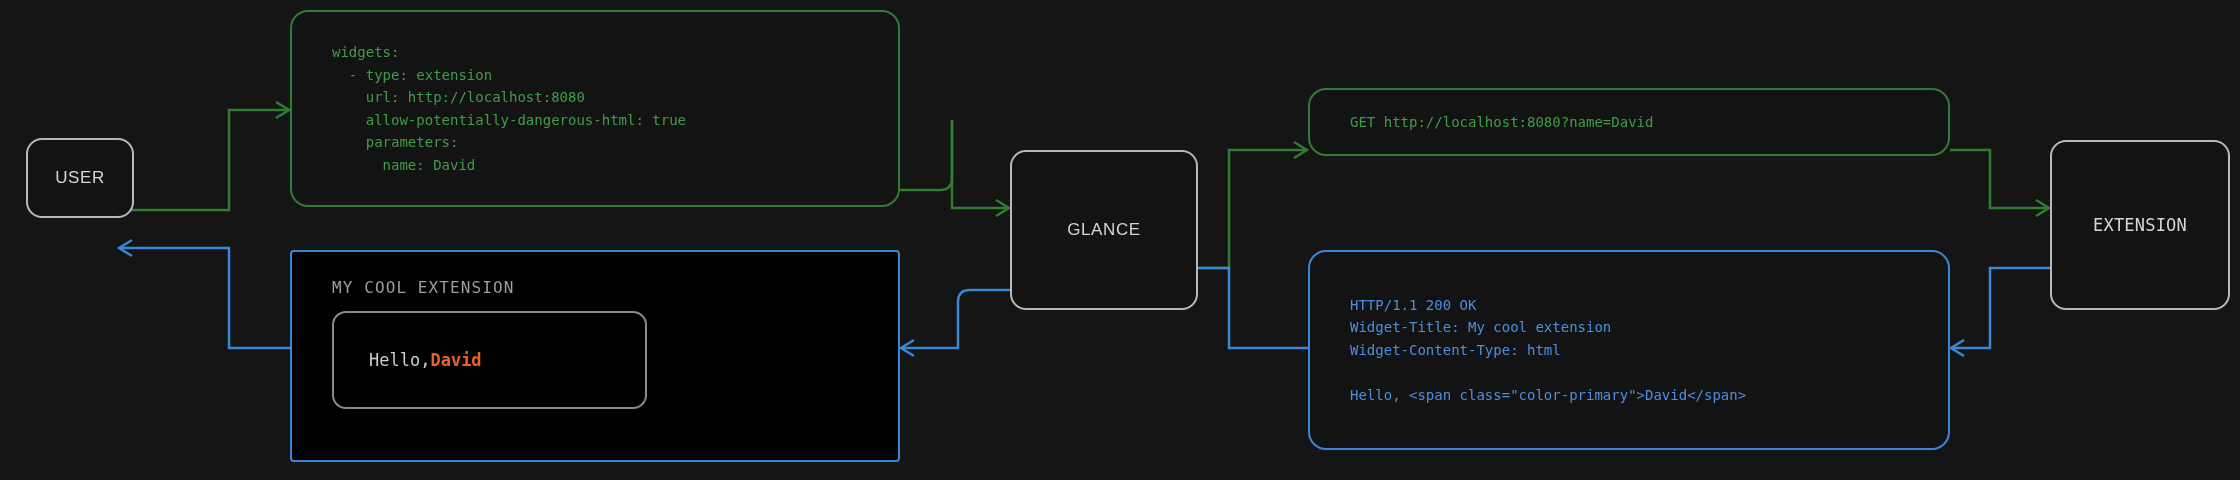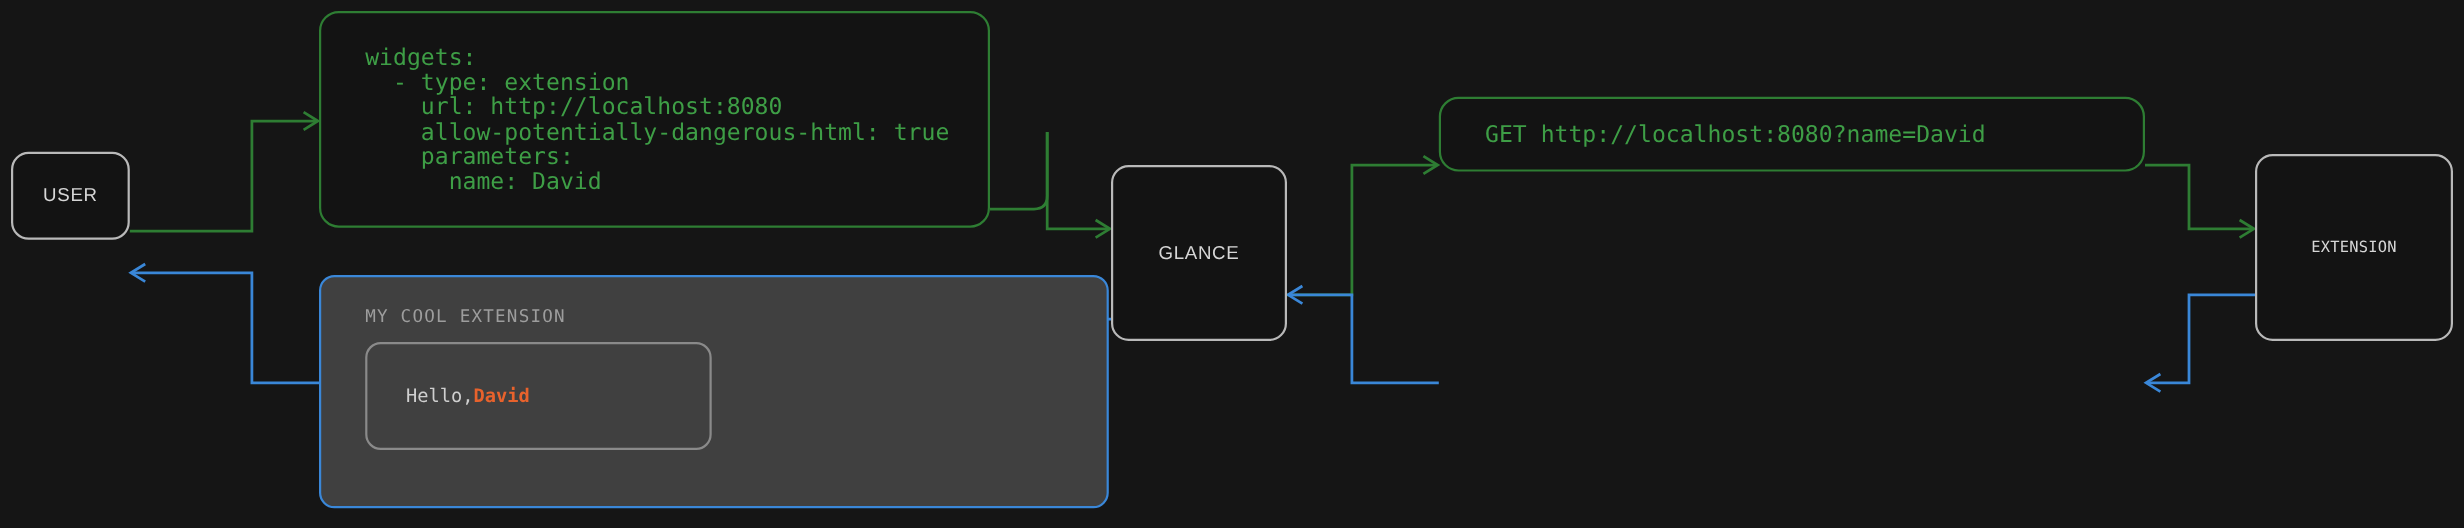--- a/index.html
+++ b/index.html
@@ -14,54 +14,54 @@
   .node{
     position:absolute;
     border:2px solid #b9b9b9;
     border-radius:16px;
     display:flex;align-items:center;justify-content:center;
     color:#d6d6d6;
     background:#131313;
     box-sizing:border-box;
   }
   .node-label-sans{font-family:"Liberation Sans", sans-serif;font-size:17px;letter-spacing:.6px;}
-  .node-label-mono{font-family:"DejaVu Sans Mono", monospace;font-size:14px;letter-spacing:.2px;}
+  .node-label-mono{font-family:"DejaVu Sans Mono", monospace;font-size:17px;letter-spacing:.2px;}
 
-  #user-node{left:10px;top:138px;width:108px;height:80px;}
-  #glance-node{left:1010px;top:150px;width:160px;height:160px;}
+  #user-node{left:26px;top:138px;width:108px;height:80px;}
+  #glance-node{left:1010px;top:150px;width:188px;height:160px;}
   #extension-node{left:2050px;top:140px;width:180px;height:170px;}
 
   .code-card{
     position:absolute;
     border:2px solid;
     border-radius:18px;
     box-sizing:border-box;
     background:#131313;
     display:flex;align-items:center;
   }
   .code-card pre{
     margin:0;
     font-family:"DejaVu Sans Mono", monospace;
-    font-size:21px;
+    font-size:14px;
     line-height:22.5px;
     white-space:pre;
   }
   .green-card{border-color:#2e7d33;}
   .green-card pre{color:#3e9e46;}
   .blue-card{border-color:#3a87d8;}
   .blue-card pre{color:#4a90e0;}
 
   #yaml-card{left:290px;top:10px;width:610px;height:197px;padding-left:40px;}
   #get-card{left:1308px;top:88px;width:642px;height:68px;padding-left:40px;}
   #response-card{left:1308px;top:250px;width:642px;height:200px;padding-left:40px;}
 
   #widget-card{
-    position:absolute;left:290px;top:250px;width:718px;height:212px;
-    border:2px solid #3a87d8;border-radius:14px;box-sizing:border-box;
-    background:#404040;padding:26px 40px 0 40px;
+    position:absolute;left:290px;top:250px;width:610px;height:212px;
+    border:2px solid #3a87d8;border-radius:4px;box-sizing:border-box;
+    background:#000000;padding:26px 40px 0 40px;
   }
   #widget-title{
     font-family:"DejaVu Sans Mono", monospace;
     font-size:16px;color:#9d9d9d;letter-spacing:1.1px;
     margin-bottom:14px;
   }
   #widget-inner{
     border:2px solid #8a8a8a;border-radius:14px;
     height:98px;box-sizing:border-box;
     display:flex;align-items:center;padding-left:35px;
@@ -127,20 +127,27 @@
     url: http://localhost:8080
     allow-potentially-dangerous-html: true
     parameters:
       name: David</pre>
   </div>
 
   <div class="code-card green-card" id="get-card">
     <pre>GET http://localhost:8080?name=David</pre>
   </div>
 
+  <div class="code-card blue-card" id="response-card">
+    <pre>HTTP/1.1 200 OK
+Widget-Title: My cool extension
+Widget-Content-Type: html
+
+Hello, &lt;span class="color-primary"&gt;David&lt;/span&gt;</pre>
+  </div>
 
   <div id="widget-card">
     <div id="widget-title">MY COOL EXTENSION</div>
     <div id="widget-inner">
       <span class="txt">Hello, </span>
         <span class="txt accent">David</span>
     </div>
   </div>
 
 </div>

